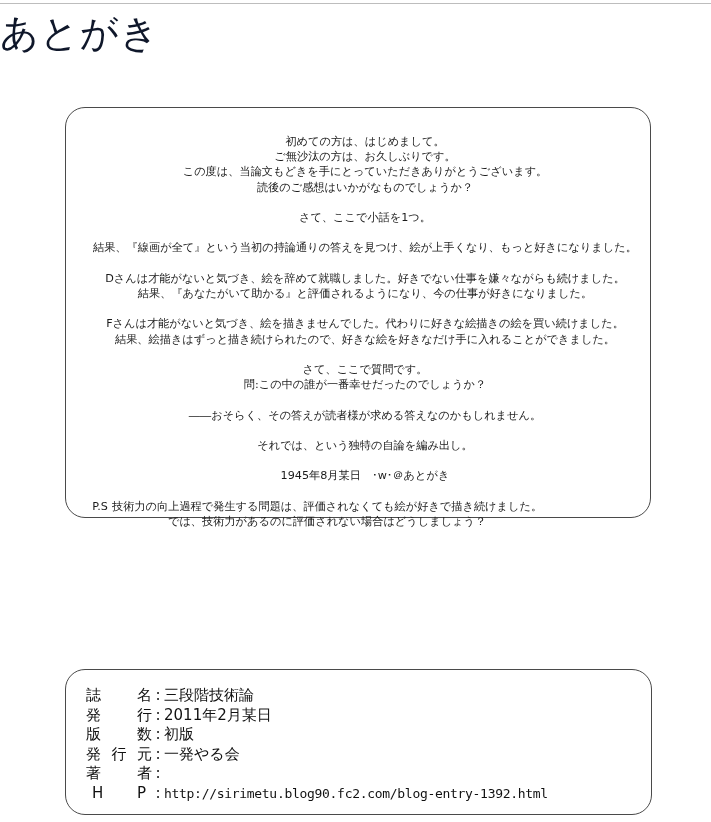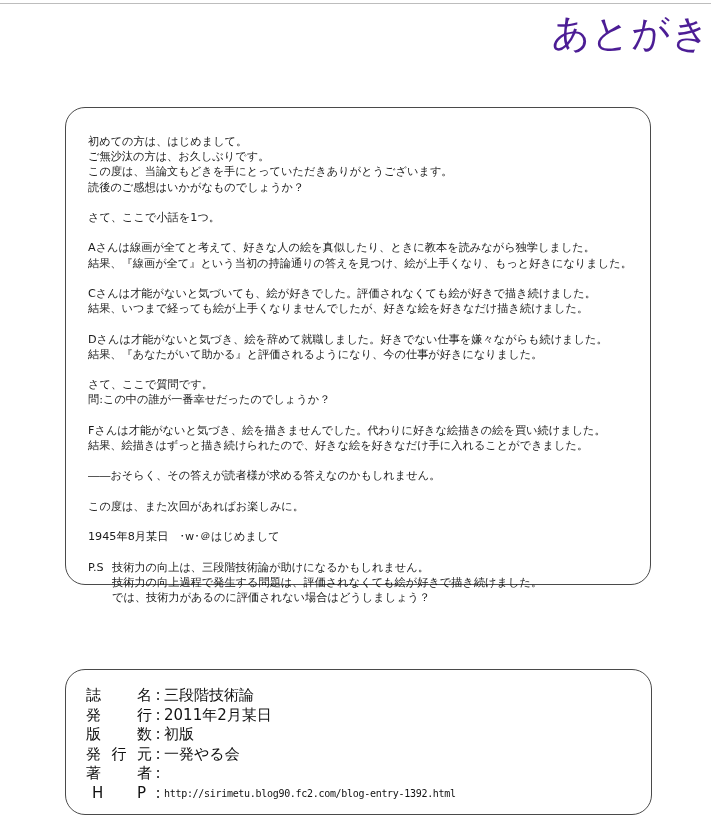--- a/index.html
+++ b/index.html
@@ -2,102 +2,96 @@
 <html><head>
 <meta charset="utf-8">
 <style>
   html, body { margin: 0; padding: 0; }
   body {
     width: 711px; height: 822px; background: #ffffff; position: relative; overflow: hidden;
     font-family: "DejaVu Sans", "Liberation Sans", sans-serif; color: #111;
   }
   .top-rule { position: absolute; left: 0; top: 3px; width: 711px; height: 1px; background: #bdbdbd; }
   .page-title {
-    position: absolute; left: 0; top: 8px; width: 711px; text-align: right;
-    font-size: 38px; line-height: 50px; color: #4c1d95; letter-spacing: 1px;
+    position: absolute; left: 0; top: 8px; width: 711px; text-align: left;
+    font-size: 38px; line-height: 50px; color: #0f172a; letter-spacing: 1px;
   }
   .box {
     position: absolute; border: 1.5px solid #4a4a4a; border-radius: 20px; background: #fff;
     box-sizing: border-box;
   }
-  .main-box { left: 65px; top: 107px; width: 586px; height: 478px; }
+  .main-box { left: 65px; top: 107px; width: 586px; height: 411px; text-align: center; }
   .colophon-box { left: 65px; top: 669px; width: 587px; height: 146px; }
   .body-text {
     position: absolute; left: 22px; top: 26px; right: 8px;
     font-size: 11.2px; line-height: 15.2px; color: #1a1a1a;
   }
   .para { margin: 0 0 15.2px 0; white-space: nowrap; }
   .para .line { display: block; }
   .ps { display: flex; white-space: nowrap; }
   .ps-label { width: 24px; flex: none; }
   .ps-lines .line { display: block; }
   .colophon {
     position: absolute; left: 20px; top: 16px;
     font-size: 15px; line-height: 19.5px; color: #111;
   }
   .crow { display: flex; white-space: nowrap; }
   .ckey { width: 66px; display: flex; justify-content: space-between; flex: none; }
   .ckey span { display: inline-block; }
   .csep { width: 12px; text-align: center; flex: none; }
   .cval { }
-  .cval.url { font-family: "DejaVu Sans Mono", "Liberation Mono", monospace; font-size: 10px; letter-spacing: -0.3px; }
+  .cval.url { font-family: "DejaVu Sans Mono", "Liberation Mono", monospace; font-size: 13px; letter-spacing: -0.3px; }
 </style>
 </head>
 <body>
 
 <div class="top-rule"></div>
 
 <h1 class="page-title" style="margin:0;font-weight:normal;">あとがき</h1>
 
 <div class="box main-box">
   <div class="body-text">
     <p class="para">
       <span class="line">初めての方は、はじめまして。</span>
       <span class="line">ご無沙汰の方は、お久しぶりです。</span>
       <span class="line">この度は、当論文もどきを手にとっていただきありがとうございます。</span>
       <span class="line">読後のご感想はいかがなものでしょうか？</span>
     </p>
     <p class="para">
       <span class="line">さて、ここで小話を1つ。</span>
     </p>
     <p class="para">
-      <span class="line">Aさんは線画が全てと考えて、好きな人の絵を真似したり、ときに教本を読みながら独学しました。</span>
       <span class="line">結果、『線画が全て』という当初の持論通りの答えを見つけ、絵が上手くなり、もっと好きになりました。</span>
     </p>
     <p class="para">
-    </p>
-    <p class="para">
-      <span class="line">Cさんは才能がないと気づいても、絵が好きでした。評価されなくても絵が好きで描き続けました。</span>
-      <span class="line">結果、いつまで経っても絵が上手くなりませんでしたが、好きな絵を好きなだけ描き続けました。</span>
     </p>
     <p class="para">
       <span class="line">Dさんは才能がないと気づき、絵を辞めて就職しました。好きでない仕事を嫌々ながらも続けました。</span>
       <span class="line">結果、『あなたがいて助かる』と評価されるようになり、今の仕事が好きになりました。</span>
     </p>
     <p class="para">
+      <span class="line">Fさんは才能がないと気づき、絵を描きませんでした。代わりに好きな絵描きの絵を買い続けました。</span>
+      <span class="line">結果、絵描きはずっと描き続けられたので、好きな絵を好きなだけ手に入れることができました。</span>
+    </p>
+    <p class="para">
       <span class="line">さて、ここで質問です。</span>
       <span class="line">問:この中の誰が一番幸せだったのでしょうか？</span>
-    </p>
-    <p class="para">
-      <span class="line">Fさんは才能がないと気づき、絵を描きませんでした。代わりに好きな絵描きの絵を買い続けました。</span>
-      <span class="line">結果、絵描きはずっと描き続けられたので、好きな絵を好きなだけ手に入れることができました。</span>
     </p>
     <p class="para">
       <span class="line">――おそらく、その答えが読者様が求める答えなのかもしれません。</span>
     </p>
     <p class="para">
-      <span class="line">この度は、また次回があればお楽しみに。</span>
+      <span class="line">それでは、という独特の自論を編み出し。</span>
     </p>
     <p class="para">
-      <span class="line">1945年8月某日　･w･＠はじめまして</span>
+      <span class="line">1945年8月某日　･w･＠あとがき</span>
     </p>
     <div class="ps">
       <span class="ps-label">P.S</span>
       <span class="ps-lines">
-        <span class="line">技術力の向上は、三段階技術論が助けになるかもしれません。</span>
         <span class="line">技術力の向上過程で発生する問題は、評価されなくても絵が好きで描き続けました。</span>
         <span class="line">では、技術力があるのに評価されない場合はどうしましょう？</span>
       </span>
     </div>
   </div>
 </div>
 
 <div class="box colophon-box">
   <div class="colophon">
     <div class="crow">

